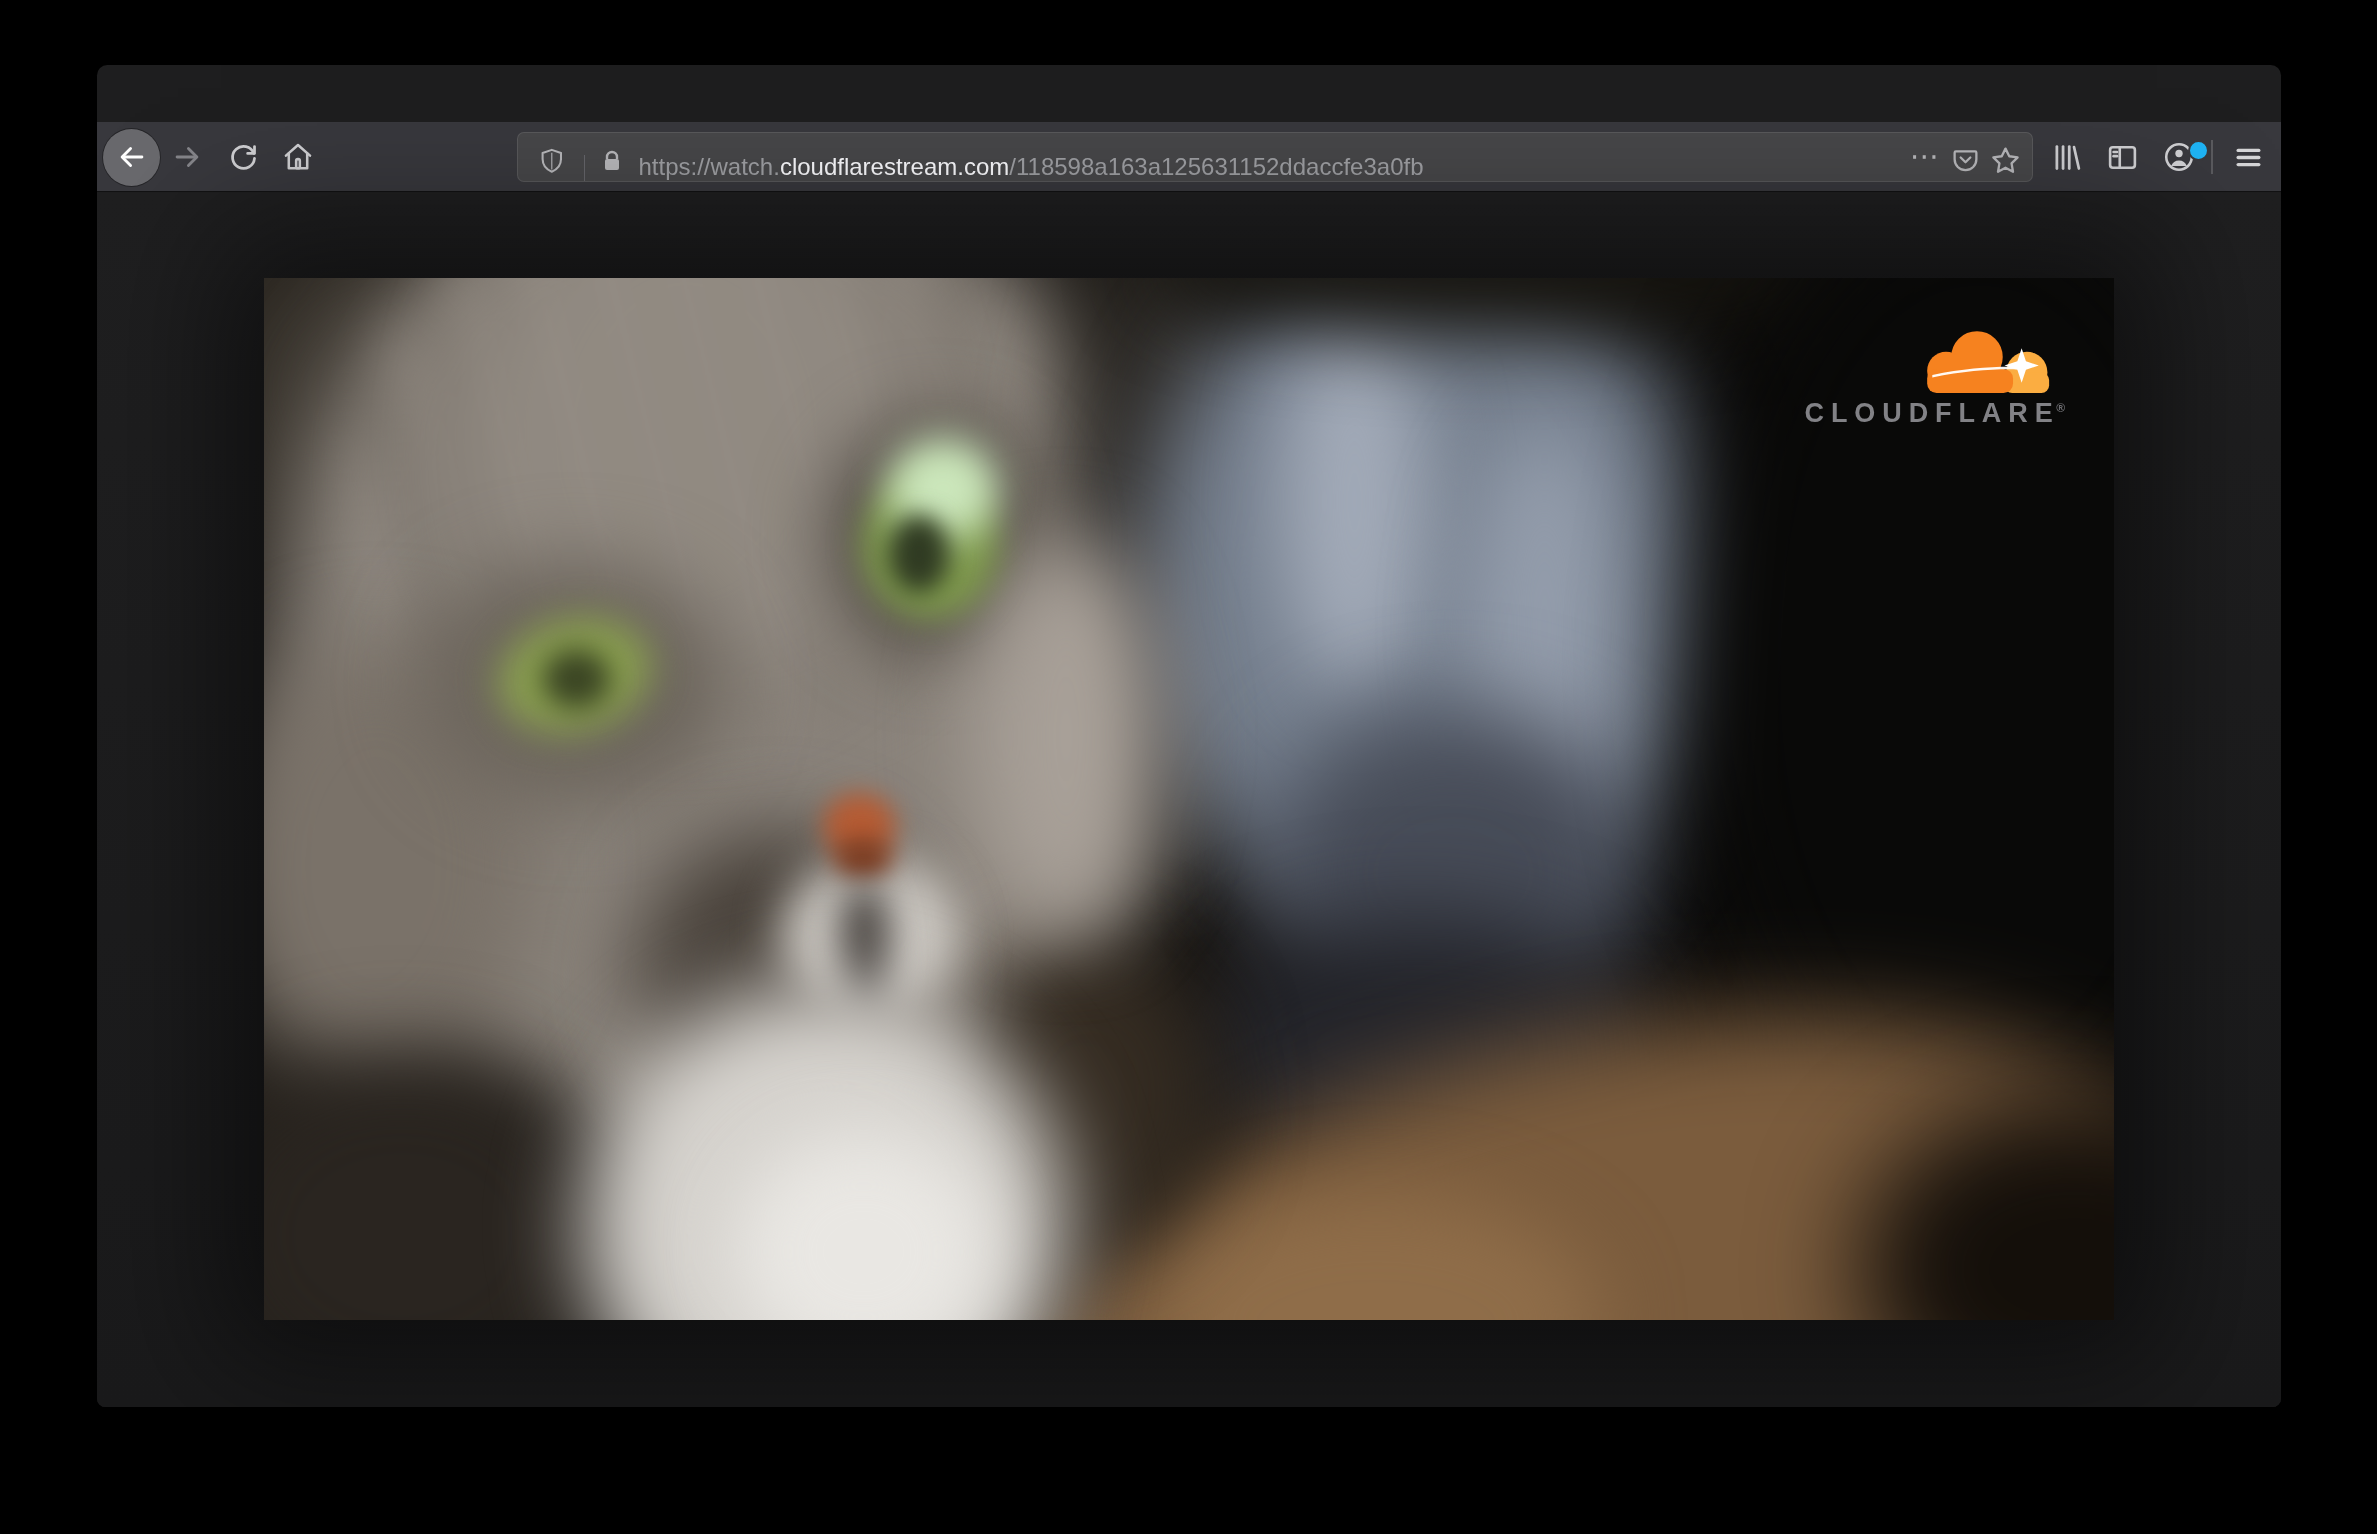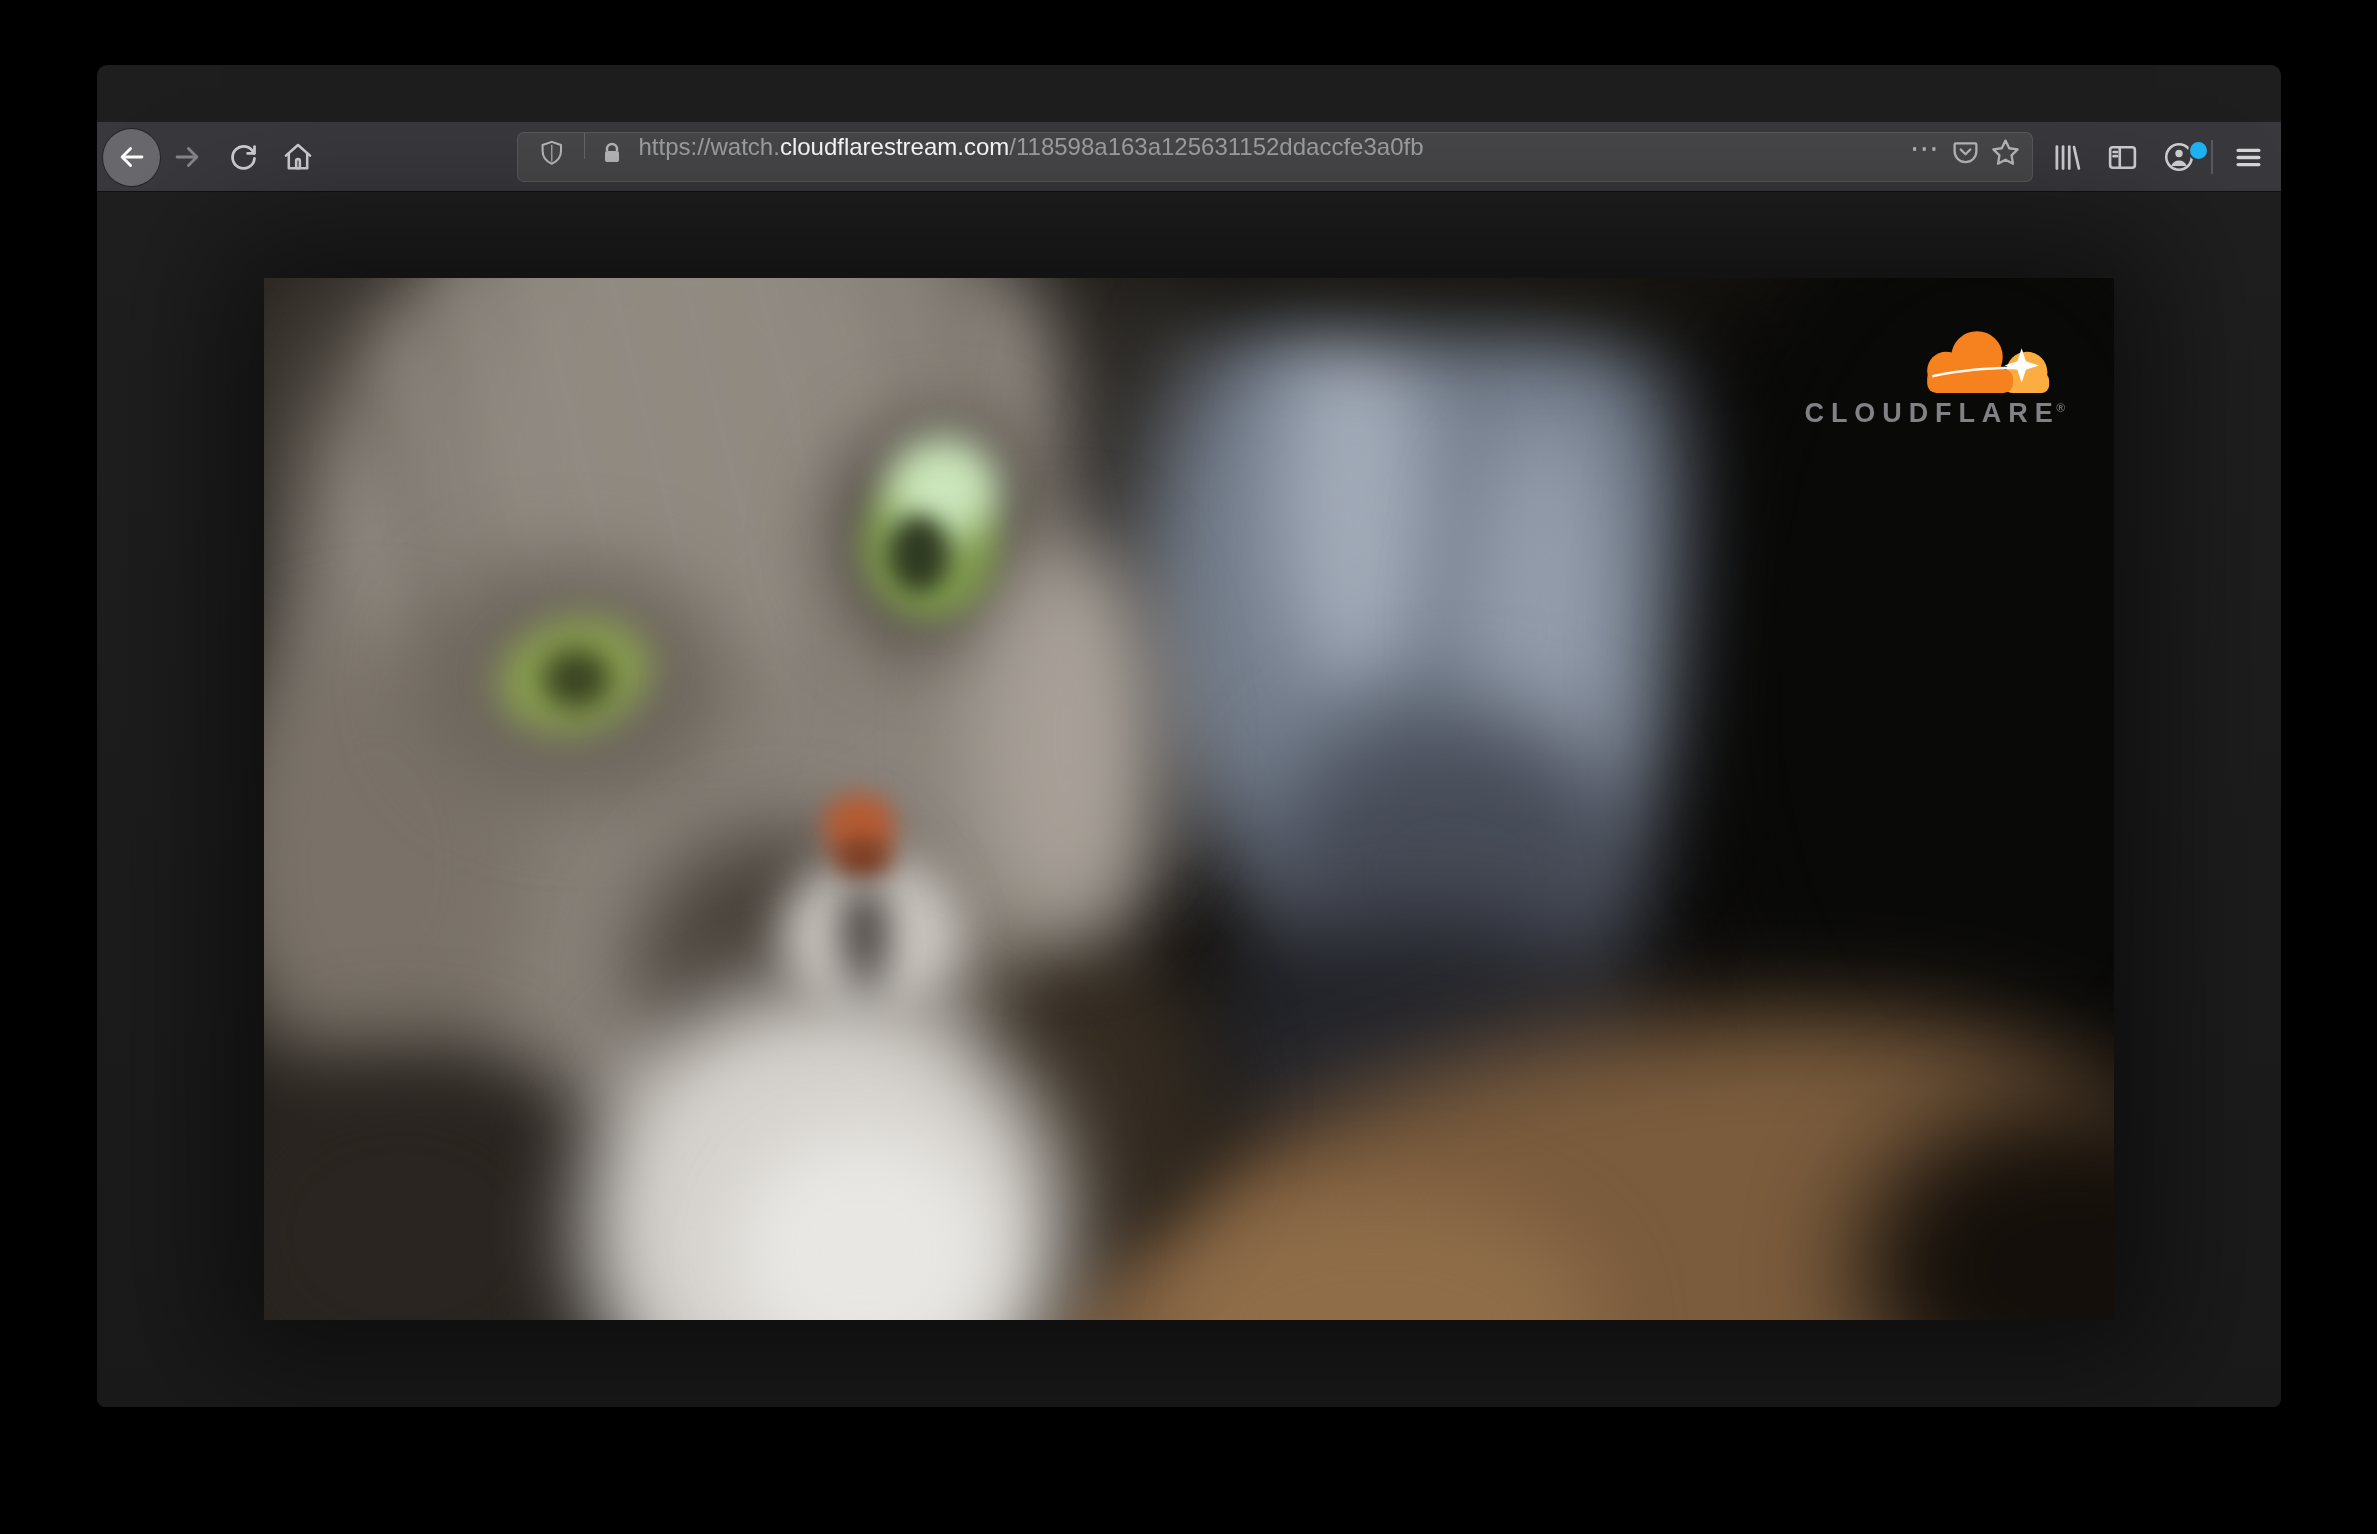--- a/index.html
+++ b/index.html
@@ -25,21 +25,21 @@
   
   .toolbar{position:absolute;left:0;top:57px;width:100%;height:70px;background:#38383d;
            border-bottom:1.7px solid #121213;box-sizing:border-box;}
   .icon-btn{position:absolute;top:14.7px;width:41px;height:41px;display:flex;align-items:center;
             justify-content:center;border-radius:5.2px;}
   .back-btn{position:absolute;left:6px;top:6.9px;width:57px;height:57px;border-radius:50%;
             background:#69696d;display:flex;align-items:center;justify-content:center;
             box-shadow:0 0 0 0.9px rgba(0,0,0,.35);}
   .urlbar{position:absolute;left:420px;top:9.5px;width:1516px;height:50px;background:#474749;
           border:0.9px solid rgba(255,255,255,.10);border-radius:6.9px;box-sizing:border-box;
-          display:flex;align-items:flex-start;padding:0 6.9px 0 13.8px;}
+          display:flex;align-items:flex-end;padding:0 6.9px 0 13.8px;}
   .ub-sep{width:1.7px;height:26px;background:#66666b;margin:0 12px;}
   .url-text{font-size:24px;color:#9fa0a4;margin-left:12px;white-space:nowrap;overflow:hidden;
             flex:1;}
   .url-domain{color:#fbfbfe;font-weight:500;}
   .ub-icon{width:40px;height:40px;display:flex;align-items:center;justify-content:center;}
   .dots{font-size:29px;color:#b8b8bb;letter-spacing:1.7px;line-height:1;padding-bottom:8.6px;}
   .tb-divider{position:absolute;left:2114px;top:18px;width:1.7px;height:34px;background:#5a5a5e;}
   .blue-dot{position:absolute;left:2091px;top:18px;width:17px;height:17px;border-radius:50%;
             background:#1fb4f5;border:2.6px solid #38383d;}
   

